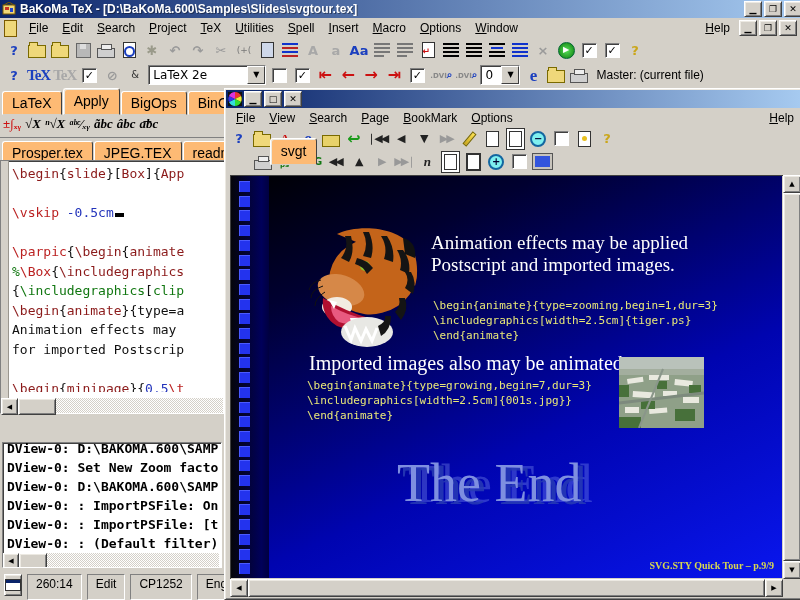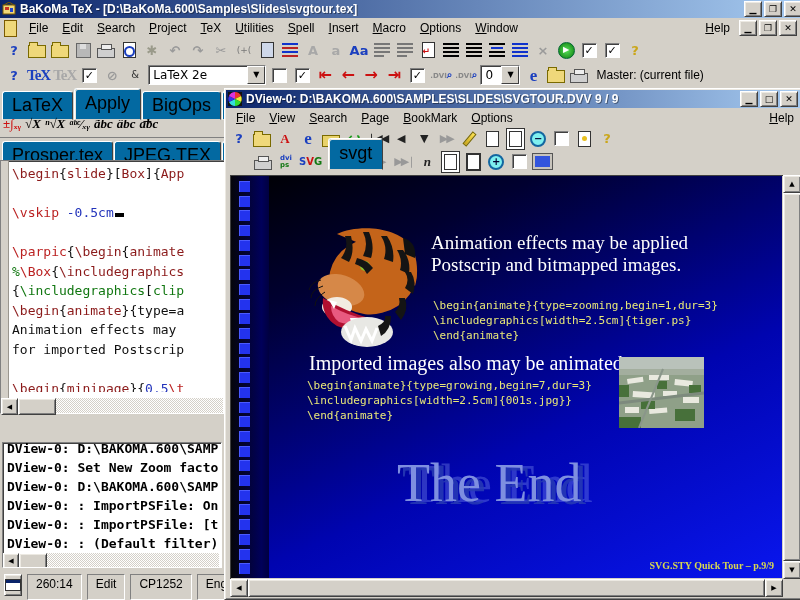--- a/index.html
+++ b/index.html
@@ -47,22 +47,22 @@
   .alico.blue span{background:#1133cc;}
   .alico.mix span:nth-child(2){background:#1133cc;width:70%;align-self:center;}
   .goico{width:15px;height:15px;border-radius:50%;background:radial-gradient(#5ae05a,#0a7a0a);border:1px solid #063;
      color:#fff;display:flex;align-items:center;justify-content:center;font-size:8px;}
   .texlogo{font-family:"Liberation Serif",serif;font-weight:bold;font-size:15px;letter-spacing:-1px;}
   .monitor{width:15px;height:11px;background:#3355dd;border:2px solid #c8c4bc;outline:1px solid #555;}
   .penico{width:3px;height:14px;background:linear-gradient(#ffe34d,#caa61a);transform:rotate(40deg);border:1px solid #7a6a00;}
   .tinytxt{font-size:7px;font-weight:bold;line-height:1;}
   
   .tabs{display:flex;align-items:flex-end;gap:1px;padding-left:2px;}
-  .tab{background:#0369a1;border:1px solid;border-color:#fff #404040 #d4d0c8 #fff;border-radius:3px 3px 0 0;
-      padding:3px 9px 3px;font-size:18px;white-space:nowrap;}
+  .tab{background:#fdba74;border:1px solid;border-color:#fff #404040 #d4d0c8 #fff;border-radius:3px 3px 0 0;
+      padding:3px 9px 3px;font-size:14px;white-space:nowrap;}
   .tab.active{padding:4px 10px 5px;position:relative;z-index:3;box-shadow:inset 1px 1px 0 #ece9e2;}
   
   #editor-box{background:#fff;}
   #editor-text{font-family:"DejaVu Sans Mono",monospace;font-size:13px;line-height:19.5px;white-space:pre;}
   .c-r{color:#bb2222;} .c-m{color:#8b1a1a;} .c-g{color:#117711;}
   .c-b{color:#2233bb;} .c-k{color:#111;}
   .cur{display:inline-block;width:9px;height:4px;background:#000;margin-left:1px;vertical-align:baseline;}
   
   #console-text{font-family:"DejaVu Sans Mono",monospace;font-weight:bold;font-size:13px;line-height:19px;white-space:pre;color:#000;}
   .sbtn{background:#d4d0c8;border:1px solid;border-color:#fff #404040 #404040 #fff;box-shadow:inset 1px 1px 0 #ece9e2,inset -1px -1px 0 #808080;
@@ -381,21 +381,20 @@
     <div class="tbar" style="height:18px;margin:1px;">
       <svg width="14" height="14" viewBox="0 0 14 14">
         <rect width="14" height="14" fill="#111"></rect>
         <path d="M7 7 L7 0 A7 7 0 0 1 13 4 Z" fill="#e33"></path>
           <path d="M7 7 L13 4 A7 7 0 0 1 13 10 Z" fill="#ee3"></path>
         <path d="M7 7 L13 10 A7 7 0 0 1 7 14 Z" fill="#3d3"></path>
           <path d="M7 7 L7 14 A7 7 0 0 1 1 10 Z" fill="#3dd"></path>
         <path d="M7 7 L1 10 A7 7 0 0 1 1 4 Z" fill="#33e"></path>
           <path d="M7 7 L1 4 A7 7 0 0 1 7 0 Z" fill="#d3d"></path>
       </svg>
-      <span class="tttl">DView-0: D:\BAKOMA.600\SAMPLES\SLIDES\SVGTOUR.DVV 9 / 9</span>
       <span class="tbtn raised">▁</span>
       <span class="tbtn raised">□</span>
       <span class="tbtn raised">✕</span>
     </div>
 
     <div style="height:18px;display:flex;align-items:center;">
       <div class="menu" id="dview-menu" style="margin-left:4px;">
           <span class="mi"><u>F</u>ile</span>
           <span class="mi"><u>V</u>iew</span>
           <span class="mi"><u>S</u>earch</span>
@@ -563,21 +562,21 @@
           </g>
           <g stroke="#111" stroke-width="1" fill="none">
             <path d="M14 52 q-10 2 -12 10"></path>
               <path d="M16 58 q-12 4 -12 12"></path>
               <path d="M18 64 q-10 6 -10 14"></path>
           </g>
         </svg>
 
         <div class="abs sl-serif" id="slide-body" style="left:200px;top:56px;font-size:19px;line-height:21.5px;">
             <div>Animation effects may be applied</div>
-            <div>Postscrip and bitmapped images.</div>
+            <div>Postscript and imported images.</div>
           </div>
         <div class="abs sl-code" id="slide-code1" style="left:202px;top:122px;"><div>\begin{animate}{type=zooming,begin=1,dur=3}</div><div>\includegraphics[width=2.5cm]{tiger.ps}</div><div>\end{animate}</div></div>
 
         <div class="abs sl-serif" style="left:78px;top:176px;font-size:20px;">Imported images also may be animated.</div>
         <div class="abs sl-code" id="slide-code2" style="left:76px;top:202px;"><div>\begin{animate}{type=growing,begin=7,dur=3}</div><div>\includegraphics[width=2.5cm]{001s.jpg}}</div><div>\end{animate}</div></div>
 
         <svg class="abs" style="left:388px;top:181px;" width="85" height="71" viewBox="0 0 85 71">
           <rect width="85" height="71" fill="#8fa088"></rect>
           <rect width="85" height="12" fill="#b9c2ba"></rect>
           <rect y="12" width="85" height="6" fill="#a3ae9e"></rect>

